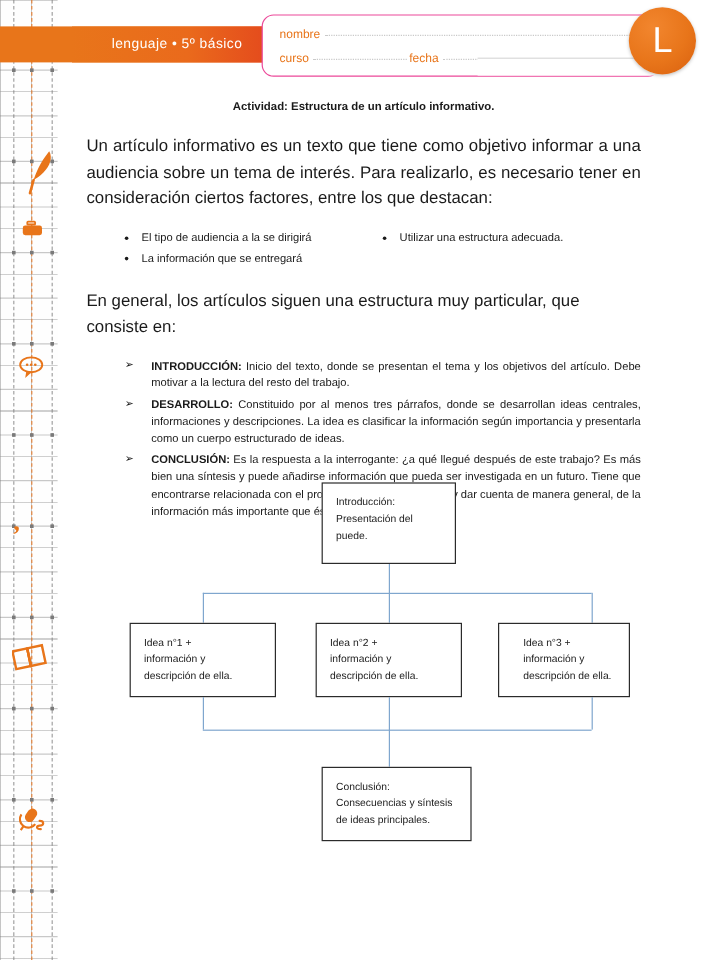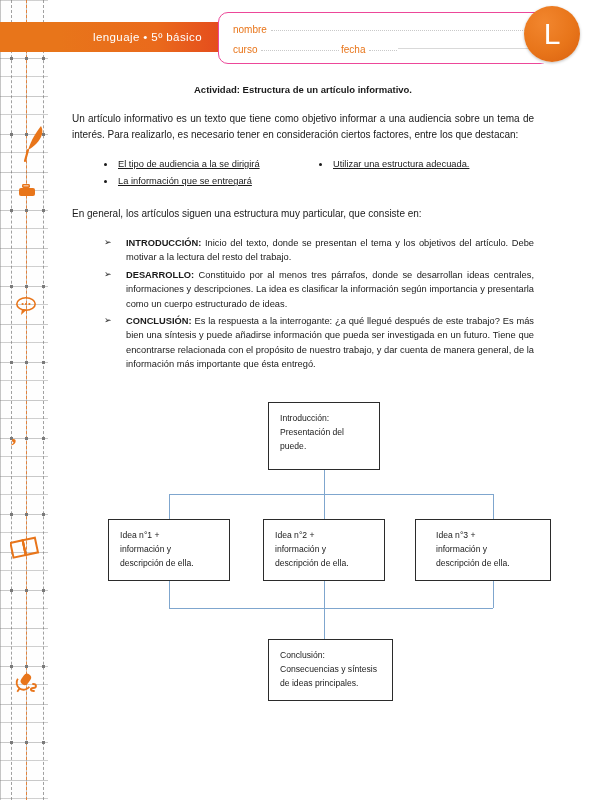--- a/index.html
+++ b/index.html
@@ -155,34 +155,34 @@
     left: 72px; top: 84px;
     width: 462px;
   }
   #activity-title {
     text-align: center;
     font-size: 9.5px;
     font-weight: bold;
     margin: 0 0 16px 0;
   }
   .para {
-    font-size: 10px;
+    font-size: 14px;
     line-height: 1.55;
     text-align: justify;
     margin: 0 0 14px 0;
   }
   .para.narrow { text-align: left; }
 
   
   #bullets {
     display: flex;
     margin: 0 0 16px 0;
     padding-left: 32px;
   }
-  #bullets .col { width: 50%; text-decoration: underline; }
+  #bullets .col { width: 50%; }
   .bullet-item {
     font-size: 9.3px;
     line-height: 1.85;
     position: relative;
     padding-left: 14px;
   }
   .bullet-item .dot {
     position: absolute;
     left: 0; top: 7px;
     width: 3px; height: 3px;
@@ -224,21 +224,21 @@
     padding: 9px 10px 8px 11px;
   }
   .fbox .fline {
     font-size: 8.6px;
     line-height: 1.62;
     white-space: nowrap;
   }
   #box-intro      { left: 268px; top: 6px;   width: 112px; height: 68px; }
   #box-idea1      { left: 108px; top: 123px; width: 122px; height: 62px; }
   #box-idea2      { left: 263px; top: 123px; width: 122px; height: 62px; }
-  #box-idea3      { left: 415px; top: 123px; width: 136px; height: 62px; padding-left: 20px; }
+  #box-idea3      { left: 415px; top: 123px; width: 110px; height: 62px; padding-left: 20px; }
   #box-conclusion { left: 268px; top: 243px; width: 125px; height: 62px; }
 
   .conn {
     position: absolute;
     background: transparent;
   }
   .conn.v { width: 0; border-left: 1px solid #7FA6CE; }
   .conn.h { height: 0; border-top: 1px solid #7FA6CE; }
 
   

